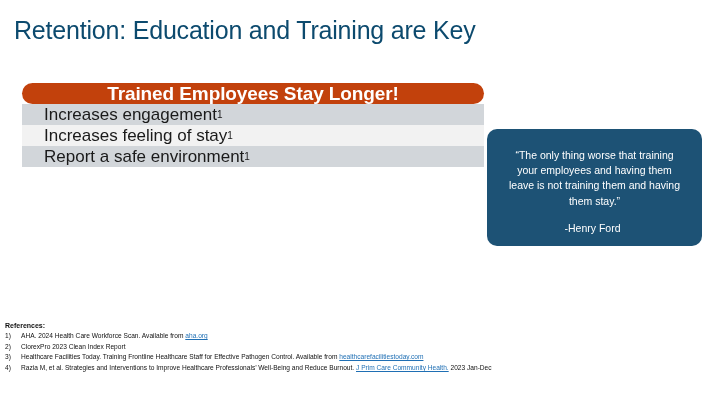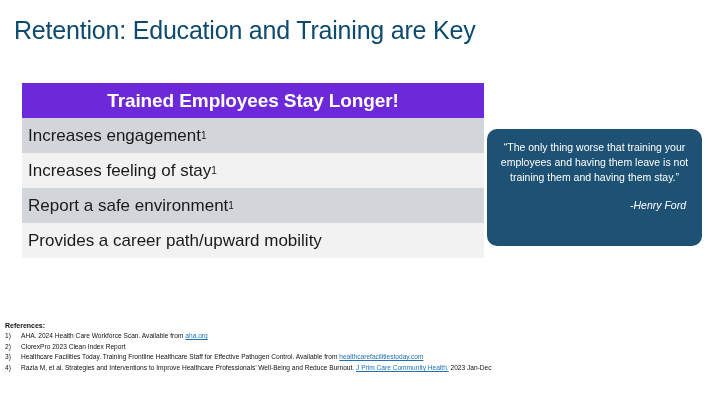--- a/index.html
+++ b/index.html
@@ -29,35 +29,36 @@
     letter-spacing: -0.2px;
     white-space: nowrap;
   }
   .list-card {
     position: absolute;
     left: 22px;
     top: 83px;
     width: 462px;
   }
   .list-header {
-    background: #6d28d9;
+    background: #c2410c;
     color: #ffffff;
-    height: 35px;
+    height: 21px;
     display: flex;
     align-items: center;
     justify-content: center;
     font-size: 19px;
     font-weight: bold;
     letter-spacing: -0.1px;
+    border-radius: 16px;
   }
   .list-row {
-    height: 35px;
+    height: 21px;
     display: flex;
     align-items: center;
-    padding-left: 6px;
+    padding-left: 22px;
     font-size: 17px;
     color: #1a1a1a;
     box-sizing: border-box;
   }
   .list-row.alt {
     background: #d2d6da;
   }
   .list-row.plain {
     background: #f2f2f2;
   }
@@ -75,28 +76,27 @@
     background: #1d5275;
     border-radius: 10px;
     color: #ffffff;
     box-sizing: border-box;
     padding: 11px 12px 8px 12px;
   }
   .quote-text {
     font-size: 10.5px;
     line-height: 1.45;
     text-align: center;
-    margin: 0;
+    margin: 8px;
   }
   .quote-attrib {
     font-size: 10.5px;
-    text-align: right;
+    text-align: center;
     margin-top: 13px;
     padding-right: 4px;
-    font-style: italic;
   }
   .refs {
     position: absolute;
     left: 5px;
     top: 322px;
     width: 540px;
   }
   .refs-title {
     font-size: 7px;
     font-weight: bold;
@@ -141,24 +141,20 @@
         <sup>1</sup>
     </div>
     <div class="list-row plain">
       <span>Increases feeling of stay</span>
         <sup>1</sup>
     </div>
     <div class="list-row alt">
       <span>Report a safe environment</span>
         <sup>1</sup>
     </div>
-    <div class="list-row plain">
-      <span>Provides a career path/upward mobility</span>
-        <sup></sup>
-    </div>
   </div>
 
   <div class="quote-box">
     <p class="quote-text">“The only thing worse that training your employees and having them leave is not training them and having them stay.”</p>
     <div class="quote-attrib">-Henry Ford</div>
   </div>
 
   <div class="refs">
     <div class="refs-title">References:</div>
     <ul class="refs-list">

